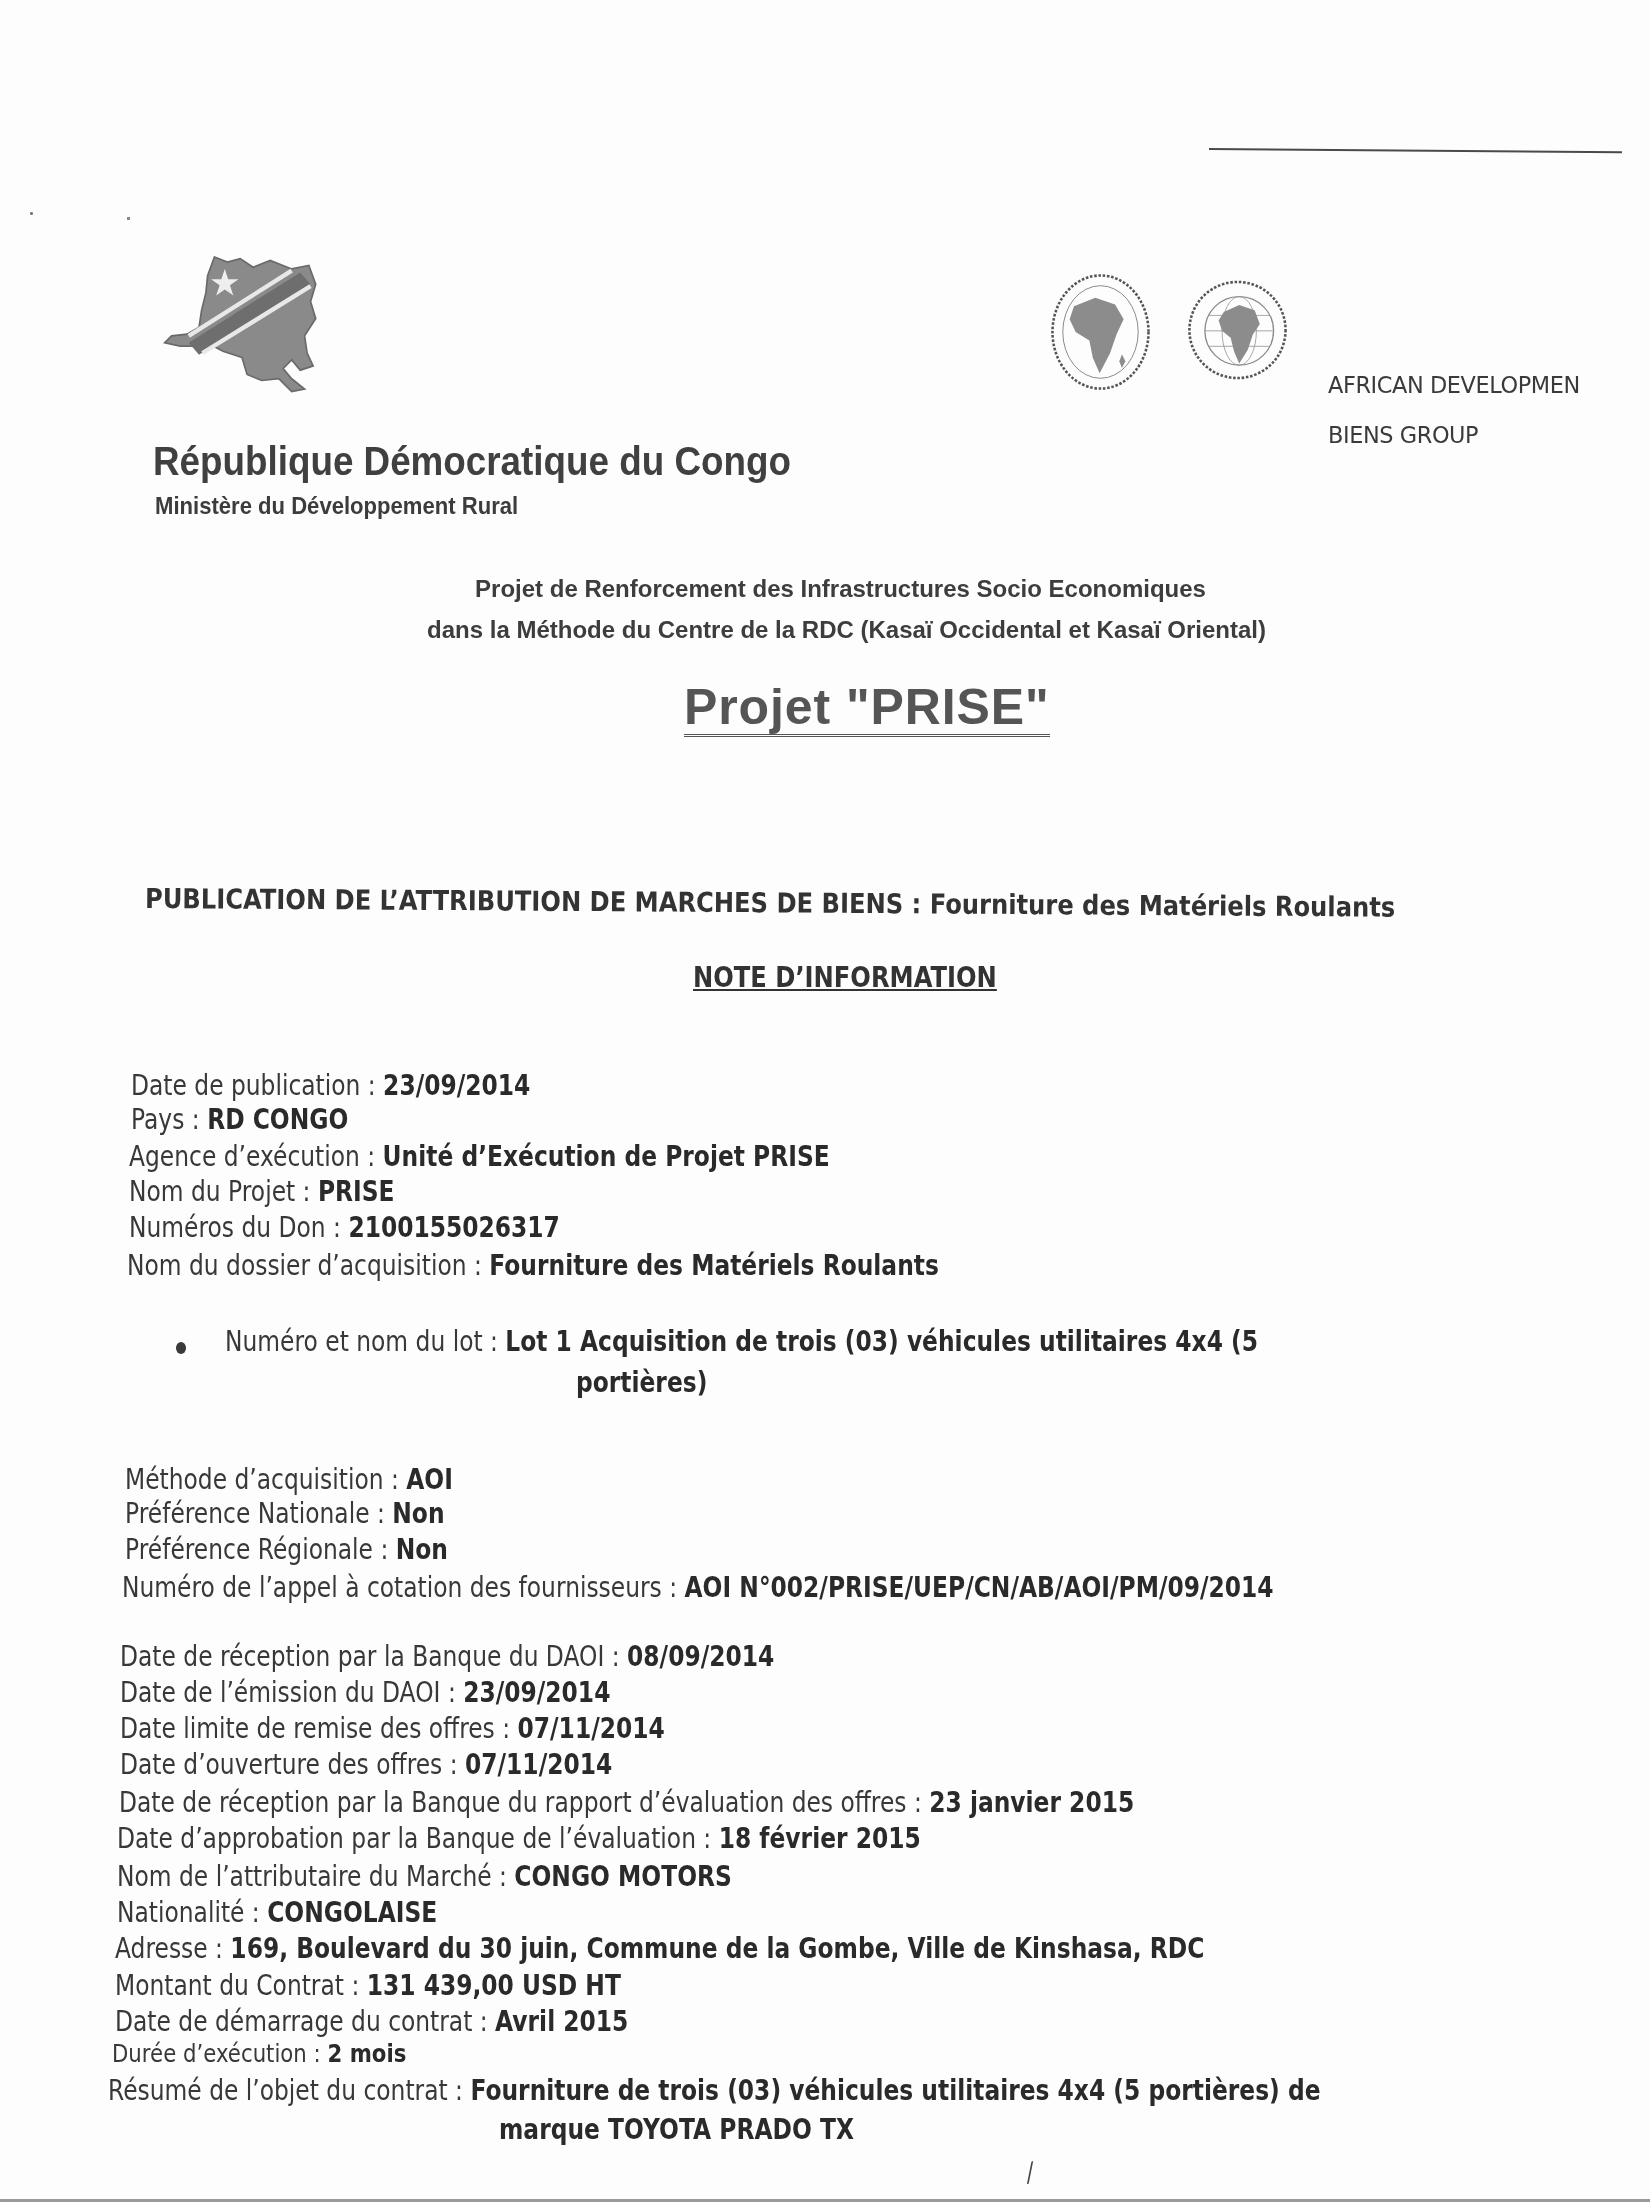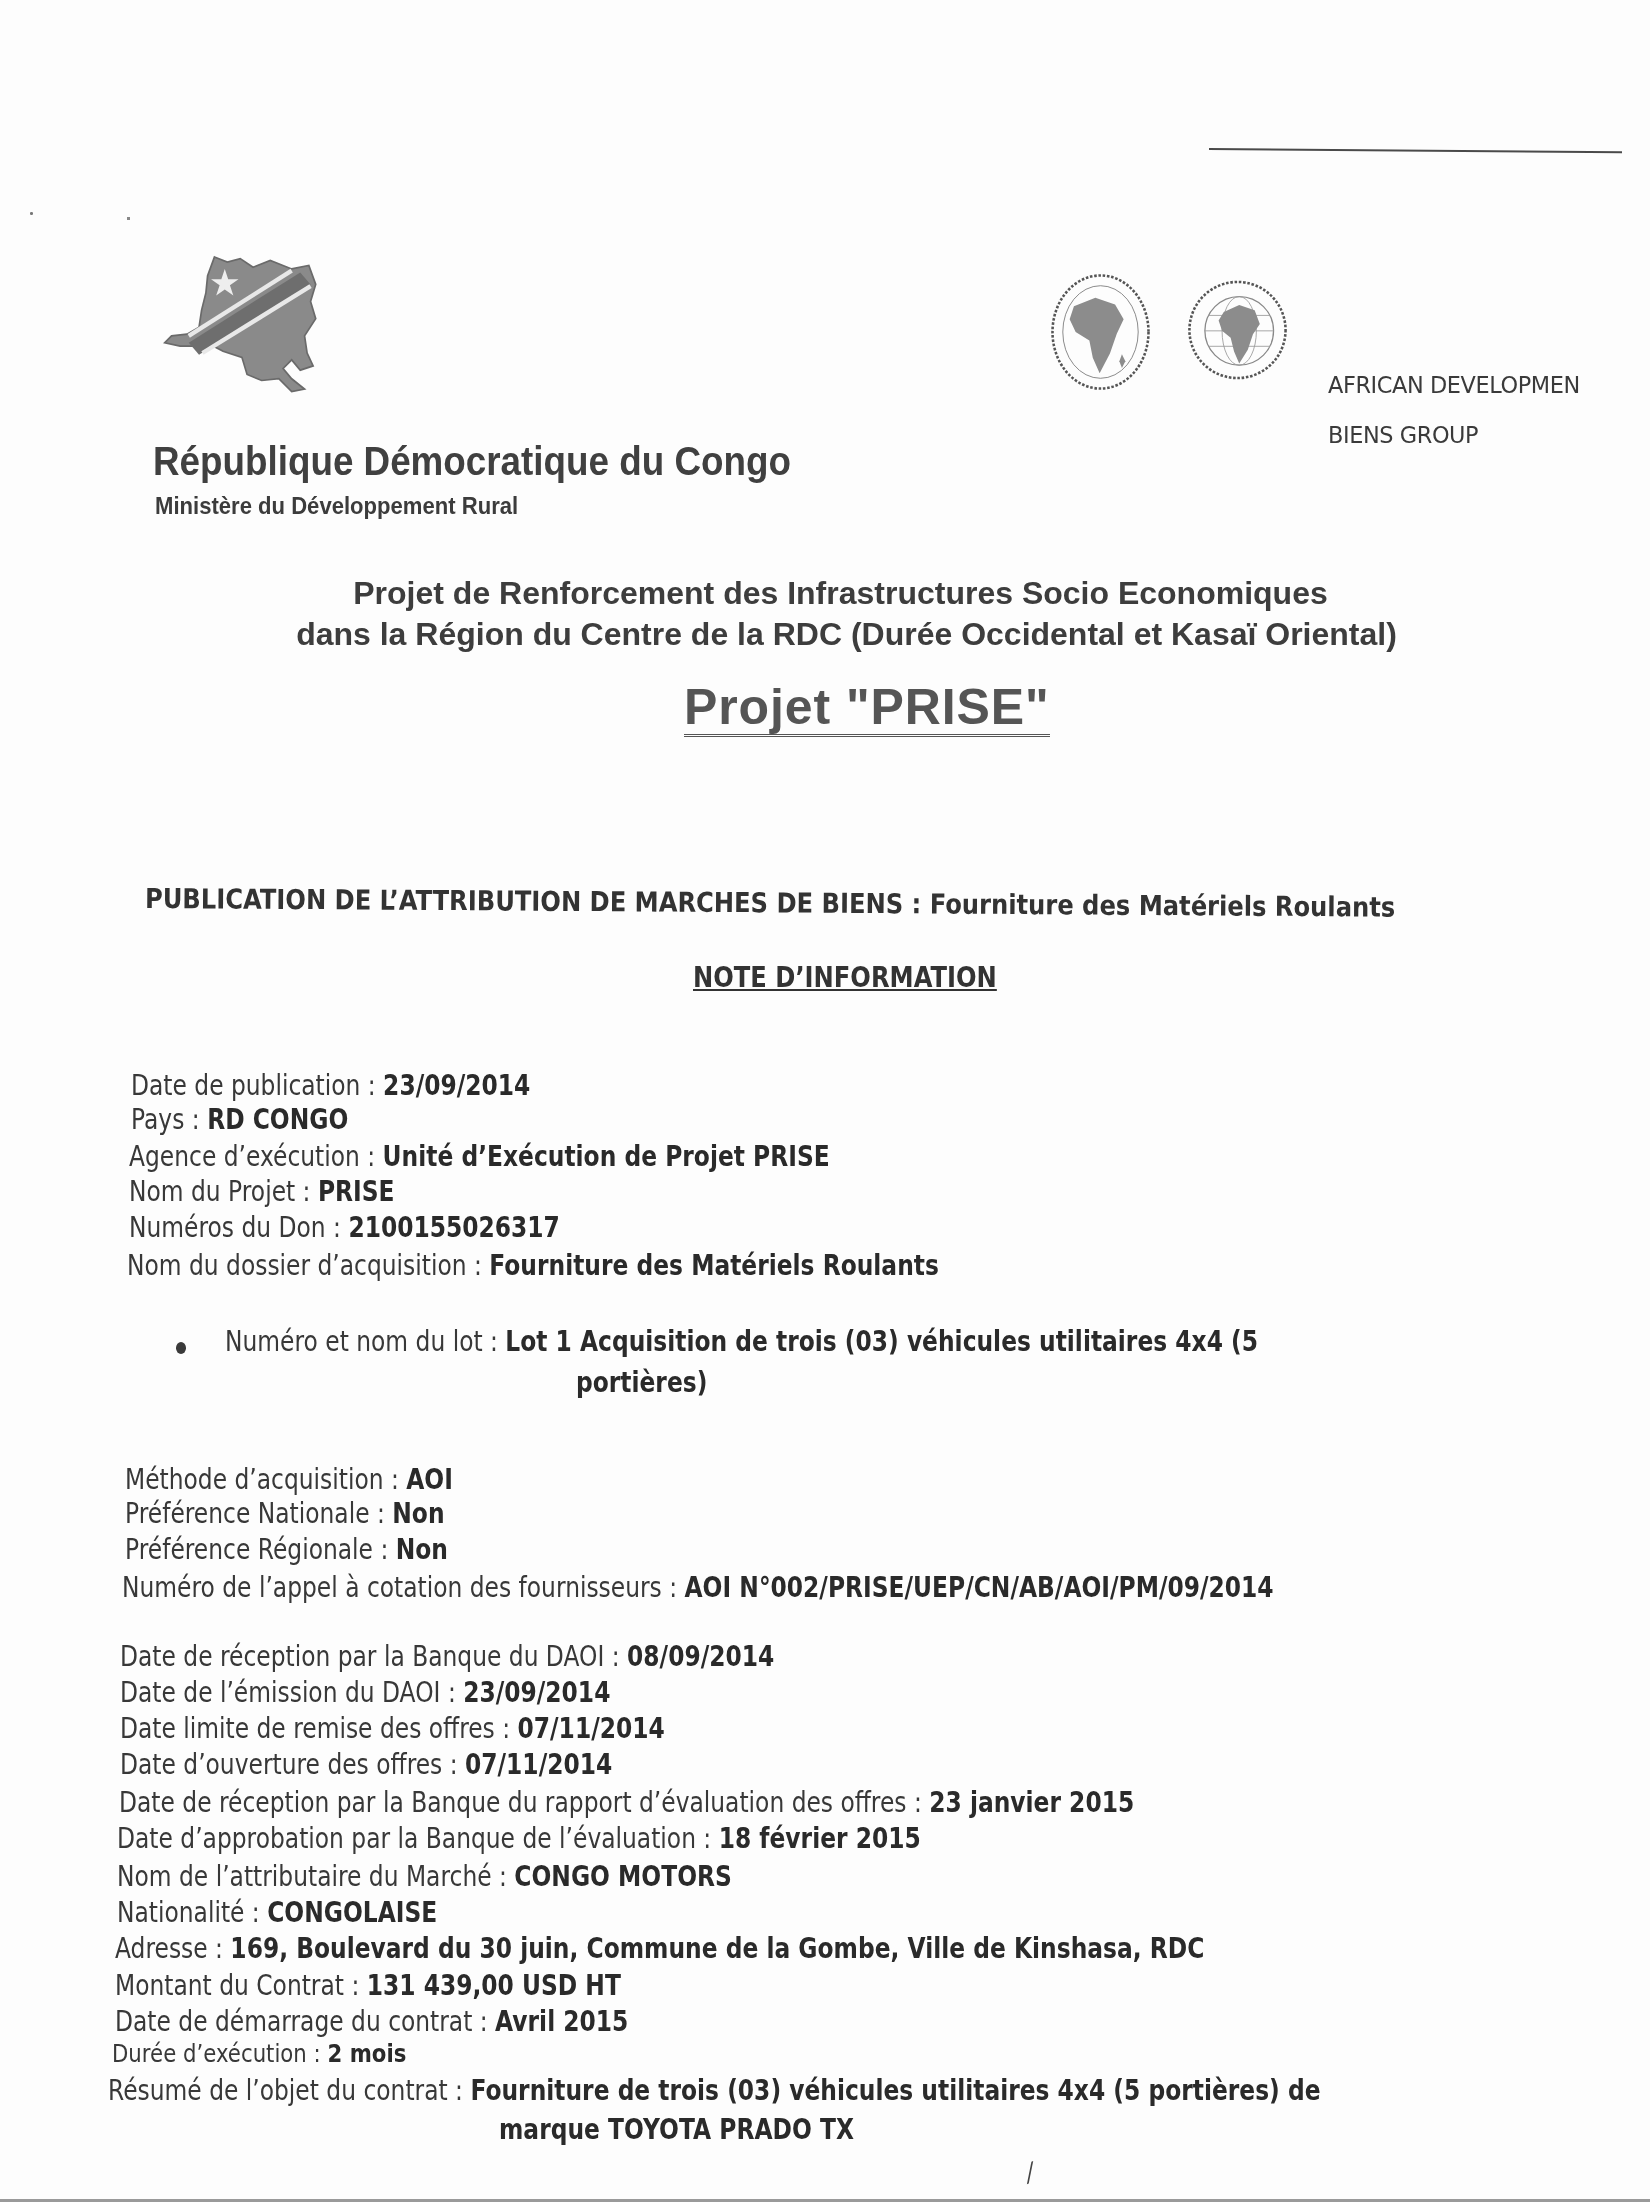--- a/index.html
+++ b/index.html
@@ -15,21 +15,21 @@
 
   .drc-map { left:163px; top:250px; width:163px; height:146px; }
   .afdb-logo1 { left:1048px; top:272px; width:105px; height:120px; }
   .afdb-logo2 { left:1186px; top:274px; width:103px; height:112px; }
   .afdb-text { left:1328px; top:348px; font-family:"DejaVu Sans", sans-serif; font-size:22.4px; line-height:26px; color:#3a3a3a; letter-spacing:-0.4px; }
   .afdb-text div { white-space:nowrap;margin-top:24px; }
 
   .rep-title { left:153px; top:439px; font-size:40px; font-weight:bold; color:#404040; transform:scaleX(0.92); transform-origin:left; white-space:nowrap; }
   .ministry { left:155px; top:492px; font-size:24px; font-weight:bold; color:#3c3c3c; white-space:nowrap; transform:scaleX(0.92); transform-origin:left; }
 
-  .proj-line { width:1650px; left:0; text-align:center; font-size:32px; font-weight:bold; color:#3d3d3d; white-space:nowrap; }
+  .proj-line { width:1650px; left:0; text-align:center; font-size:24px; font-weight:bold; color:#3d3d3d; white-space:nowrap; }
   .proj-line1 { top:575px; padding-left:31px; box-sizing:border-box; }
   .proj-line2 { top:616px; padding-left:43px; box-sizing:border-box; }
   .prise { left:684px; top:681px; font-size:50px; font-weight:bold; color:#555; border-bottom:3.4px double #555; line-height:53px; white-space:nowrap; letter-spacing:0.9px;}
 
   .pub-title { left:145px; top:882px; font-family:"DejaVu Sans", sans-serif; font-size:27.5px; font-weight:bold; color:#333; white-space:nowrap; transform:scaleX(0.88) rotate(0.35deg); transform-origin:left; }
   .note-title { left:693px; top:961px; font-family:"DejaVu Sans", sans-serif; font-size:27.5px; font-weight:bold; color:#333; white-space:nowrap; text-decoration:underline; transform:scaleX(0.88); transform-origin:left; }
 
   .field { position:absolute; white-space:nowrap; font-family:"DejaVu Sans", sans-serif; font-size:27.5px; color:#2f2f2f; transform:scaleX(0.85); transform-origin:left; }
   .field .lbl { font-weight:normal; color:#383838; }
   .field .val { font-weight:bold; color:#2a2a2a; }
@@ -69,21 +69,21 @@
 </svg>
 <div class="abs afdb-text">
   <div>AFRICAN DEVELOPMEN</div>
   <div>BIENS GROUP</div>
 </div>
 
 <div class="abs rep-title">République Démocratique du Congo</div>
 <div class="abs ministry">Ministère du Développement Rural</div>
 
 <div class="abs proj-line proj-line1">Projet de Renforcement des Infrastructures Socio Economiques</div>
-<div class="abs proj-line proj-line2">dans la Région du Centre de la RDC (Durée Occidental et Kasaï Oriental)</div>
+<div class="abs proj-line proj-line2">dans la Méthode du Centre de la RDC (Kasaï Occidental et Kasaï Oriental)</div>
 <div class="abs prise">Projet "PRISE"</div>
 
 <div class="abs pub-title">PUBLICATION DE L’ATTRIBUTION DE MARCHES DE BIENS : Fourniture des Matériels Roulants</div>
 <div class="abs note-title">NOTE D’INFORMATION</div>
 
 <div class="field" style="left:131px;top:1069px;">
   <span class="lbl">Date de publication : </span><span class="val">23/09/2014</span>
 </div>
 <div class="field" style="left:131px;top:1103px;">
   <span class="lbl">Pays : </span><span class="val">RD CONGO</span>

